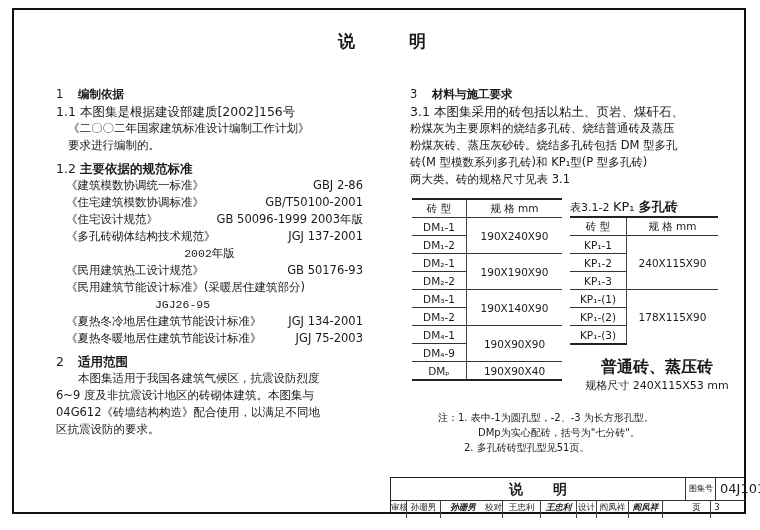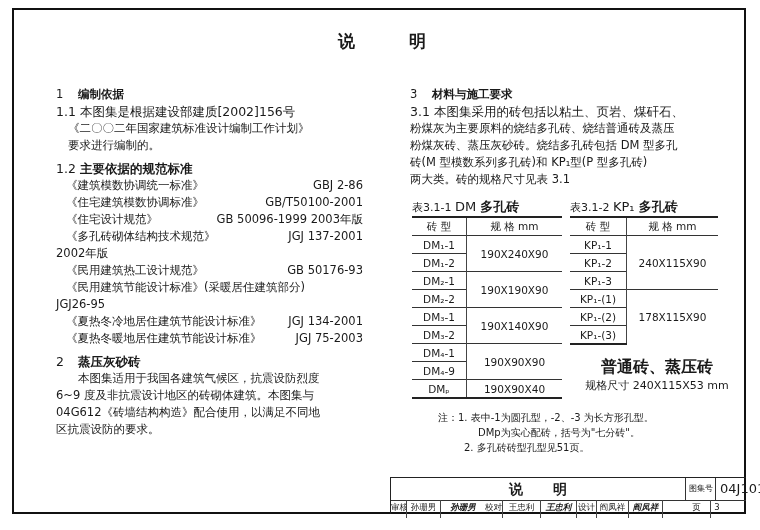--- a/index.html
+++ b/index.html
@@ -12,21 +12,21 @@
   .left{left:56px;top:86px;width:315px;}
   .right{left:410px;top:86px;width:320px;}
   .h{font-weight:bold;font-size:11.5px;}
   .hnum{display:inline-block;width:22px;font-weight:normal;}
   .sub{font-size:12.5px;}
   .sub b{font-weight:bold;}
   .indent{padding-left:12px;}
   .std{display:flex;padding-left:10px;white-space:nowrap;}
   .std .nm{display:inline-block;}
   .std .cd{display:inline-block;margin-left:auto;padding-right:8px;}
-  .rt{text-align:left;padding-right:8px;}
+  .rt{text-align:center;padding-right:8px;font-family:Liberation Mono, monospace;}
   .para{text-indent:22px;}
   .sp{height:6px;}
   .tables{position:absolute;top:198px;left:412px;width:330px;}
   .tcap{font-size:11px;white-space:nowrap;}
   .tcap .big{font-size:13px;}
   .tcap .big b{font-weight:bold;}
   table.bt{border-collapse:collapse;font-size:10.5px;}
   table.bt td{border-top:1px solid #333;padding:0 3px;height:17px;text-align:center;white-space:nowrap;}
   table.bt tr.head td{border-top:2px solid #222;}
   table.bt tr:last-child td{border-bottom:2px solid #222;}
@@ -96,21 +96,21 @@
   <div class="std">
       <span class="nm">《夏热冬冷地居住建筑节能设计标准》</span>
       <span class="cd">JGJ 134-2001</span>
     </div>
   <div class="std">
       <span class="nm">《夏热冬暖地居住建筑节能设计标准》</span>
       <span class="cd">JGJ  75-2003</span>
     </div>
   <div class="sp"></div>
   <div class="h sub">
-    <span class="hnum">2</span><span>蒸压灰砂砖</span>
+    <span class="hnum">2</span><span>适用范围</span>
   </div>
   <div class="para">本图集适用于我国各建筑气候区，抗震设防烈度</div>
   <div>6~9 度及非抗震设计地区的砖砌体建筑。本图集与</div>
   <div>04G612《砖墙结构构造》配合使用，以满足不同地</div>
   <div>区抗震设防的要求。</div>
 </div>
 
 <div class="col right">
   <div class="h">
     <span class="hnum">3</span><span>材料与施工要求</span>
@@ -120,24 +120,20 @@
     <span>本图集采用的砖包括以粘土、页岩、煤矸石、</span>
   </div>
   <div>粉煤灰为主要原料的烧结多孔砖、烧结普通砖及蒸压</div>
   <div>粉煤灰砖、蒸压灰砂砖。烧结多孔砖包括 DM 型多孔</div>
   <div>砖(M 型模数系列多孔砖)和 KP₁型(P 型多孔砖)</div>
   <div>两大类。砖的规格尺寸见表 3.1</div>
 </div>
 
 <div class="tables">
   <div class="tblA">
-    <div class="tcap">
-      <span>表3.1-1</span>
-      <span class="big"><span>DM</span> <b>多孔砖</b></span>
-    </div>
     <table class="bt" style="width:150px">
       <tbody>
           <tr class="head">
         <td class="c1" style="width:48px">砖 型</td>
         <td>规 格 mm</td>
       </tr>
       <tr>
             <td class="c1">DM₁-1</td>
             <td rowspan="2">190X240X90</td>
           </tr>

